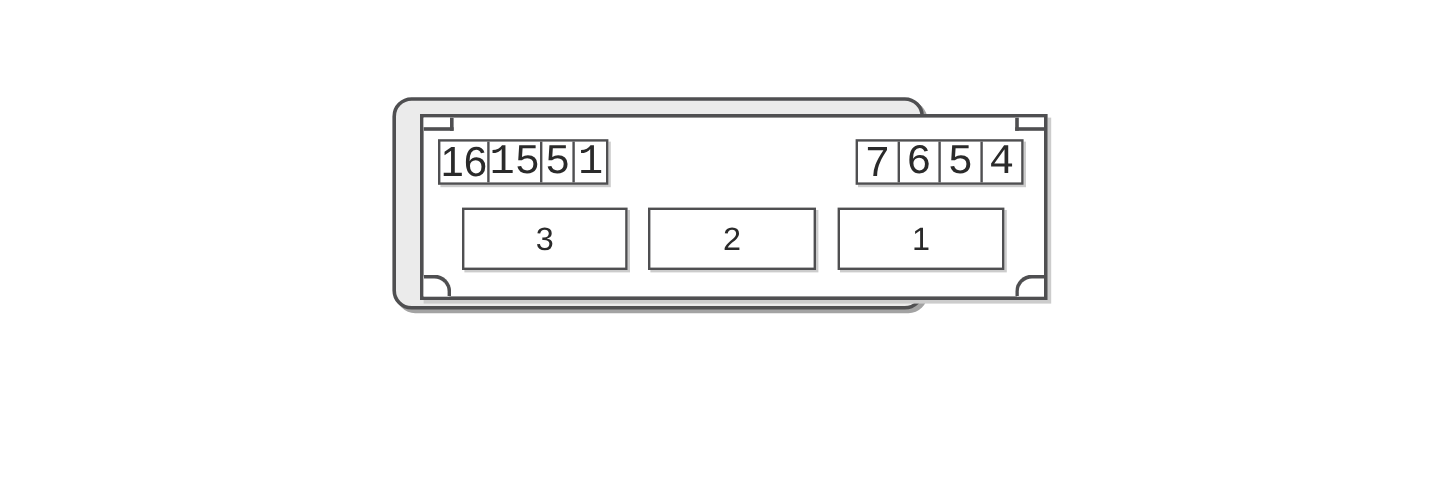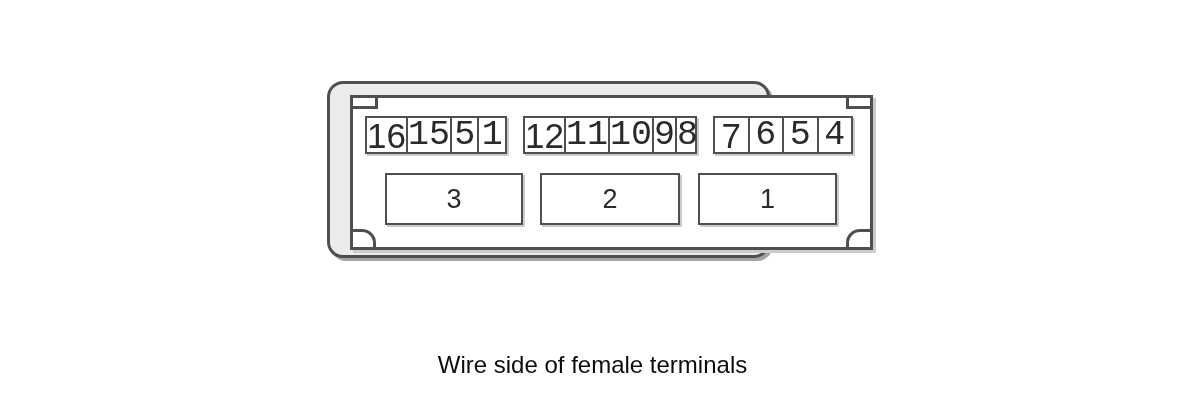--- a/index.html
+++ b/index.html
@@ -137,33 +137,25 @@
     <div class="notch bl"></div>
     <div class="notch br"></div>
   </div>
 
   <div class="pin-group g1">
       <div class="pin-cell">16</div>
       <div class="pin-cell">15</div>
       <div class="pin-cell">5</div>
       <div class="pin-cell">1</div>
     </div>
-  <div class="pin-group g2">
-      <div class="pin-cell">12</div>
-      <div class="pin-cell">11</div>
-      <div class="pin-cell">10</div>
-      <div class="pin-cell">9</div>
-      <div class="pin-cell">8</div>
-    </div>
   <div class="pin-group g3">
       <div class="pin-cell">7</div>
       <div class="pin-cell">6</div>
       <div class="pin-cell">5</div>
       <div class="pin-cell">4</div>
     </div>
 
   <div class="big-cell c3">3</div>
   <div class="big-cell c2">2</div>
   <div class="big-cell c1">1</div>
 
-  <div class="caption">Wire side of female terminals</div>
 
 </div>
 
 </body></html>

